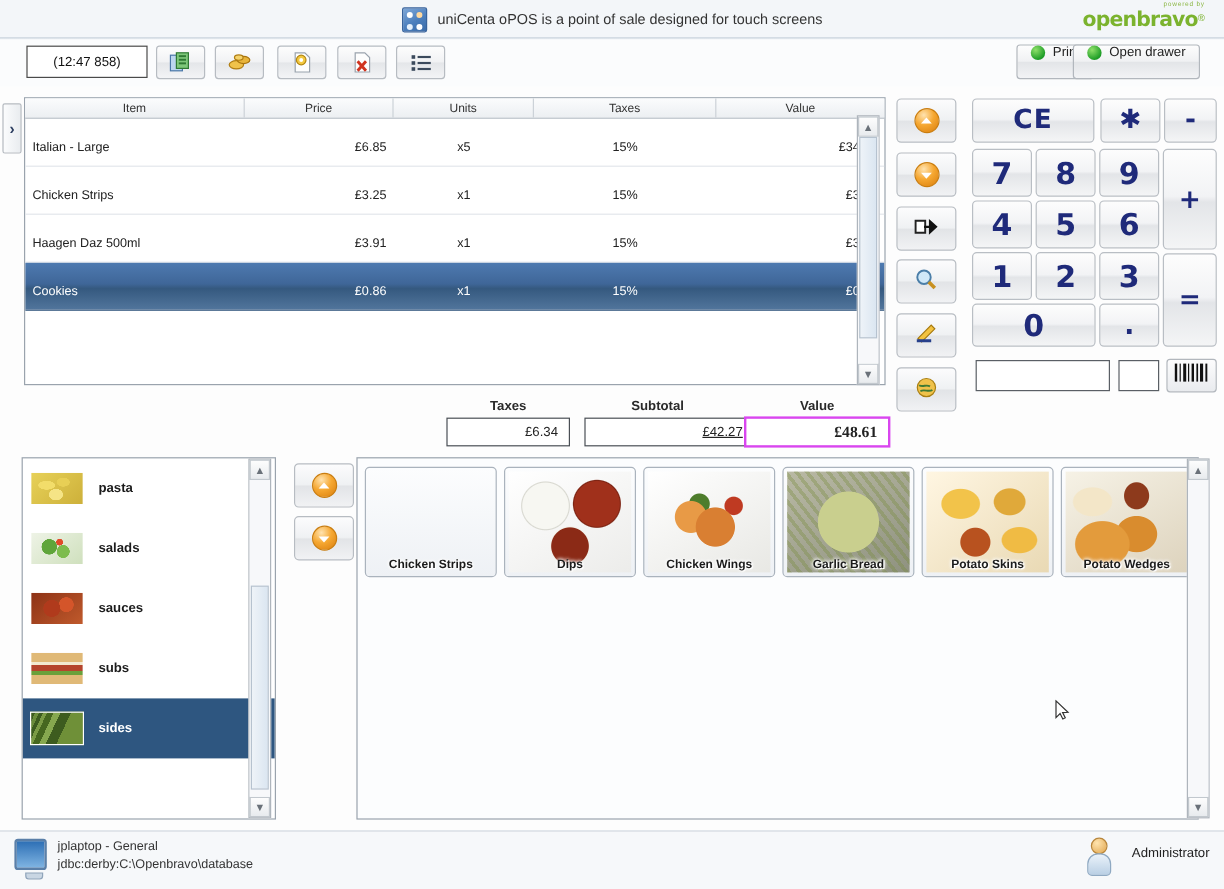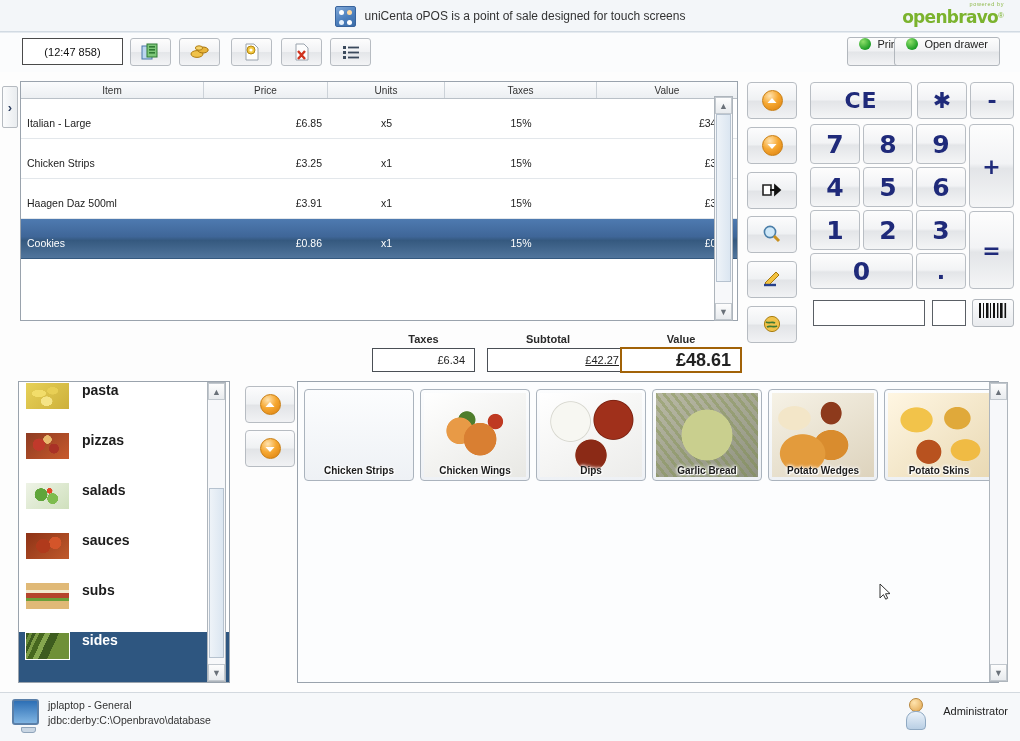--- a/index.html
+++ b/index.html
@@ -145,30 +145,30 @@
     display:flex; align-items:center; justify-content:center;
   }
 
   
   .tot-label{ position:absolute; font-size:11px; font-weight:bold; color:#2a2a2a; text-align:center; }
   .tot-box{
     position:absolute; border:1.5px solid #4a4f55; background:#fff;
     height:24px; display:flex; align-items:center; justify-content:flex-end;
     padding-right:9px; font-size:11px; color:#222;
   }
-  .tot-box.big{ border:2px solid #a16207; font-size:18px; font-weight:bold; }
+  .tot-box.big{ border:2px solid #d946ef; font-size:13px; font-weight:bold;font-family:Liberation Serif, serif; }
 
   
   .catpanel{
     position:absolute; left:18px; top:381px; width:212px; height:302px;
     border:1px solid #9aa3ad; background:#fff; overflow:hidden;
   }
   .cat{
-    height:50px; display:flex; align-items:flex-start; gap:12px; padding-left:6px;
-    font-size:14px; color:#1c1c1c; font-weight:bold;
+    height:50px; display:flex; align-items:center; gap:12px; padding-left:6px;
+    font-size:11px; color:#1c1c1c; font-weight:bold;
   }
   .cat.sel{ background:#2e5680; color:#fff; }
   .catthumb{ width:45px; height:28px; border:1px solid #fff; flex:0 0 auto;
      background-size:cover; }
 
   
   .prodpanel{
     position:absolute; left:297px; top:381px; width:702px; height:302px;
     border:1px solid #9aa3ad; background:#fcfdfe; overflow:hidden;
   }
@@ -501,24 +501,20 @@
   <div class="tot-label" style="left:620px; top:333px; width:122px;">Value</div>
   <div class="tot-box big" style="left:620px; top:347px; width:122px; height:26px;">£48.61</div>
 
   <div class="catpanel">
     <div id="category-container">
         <div class="cat">
           <div class="catthumb ph-pasta"></div>
           <span>pasta</span>
         </div>
         <div class="cat">
-          <div class="catthumb ph-pizza"></div>
-          <span>pizzas</span>
-        </div>
-        <div class="cat">
           <div class="catthumb ph-salad"></div>
           <span>salads</span>
         </div>
         <div class="cat">
           <div class="catthumb ph-sauce"></div>
           <span>sauces</span>
         </div>
         <div class="cat">
           <div class="catthumb ph-subs"></div>
           <span>subs</span>
@@ -552,38 +548,38 @@
     </span>
   </div>
 
   <div class="prodpanel">
     <div class="grid" id="product-grid">
         <div class="tile">
           <div class="tile-img ph-strips"></div>
           <div class="tile-label">Chicken Strips</div>
         </div>
         <div class="tile">
+          <div class="tile-img ph-dips"></div>
+          <div class="tile-label">Dips</div>
+        </div>
+        <div class="tile">
           <div class="tile-img ph-wings"></div>
           <div class="tile-label">Chicken Wings</div>
-        </div>
-        <div class="tile">
-          <div class="tile-img ph-dips"></div>
-          <div class="tile-label">Dips</div>
         </div>
         <div class="tile">
           <div class="tile-img ph-garlic"></div>
           <div class="tile-label">Garlic Bread</div>
         </div>
         <div class="tile">
+          <div class="tile-img ph-skins"></div>
+          <div class="tile-label">Potato Skins</div>
+        </div>
+        <div class="tile">
           <div class="tile-img ph-wedges"></div>
           <div class="tile-label">Potato Wedges</div>
-        </div>
-        <div class="tile">
-          <div class="tile-img ph-skins"></div>
-          <div class="tile-label">Potato Skins</div>
         </div>
       </div>
   </div>
   <div class="vscroll" style="left:989px; top:382px; height:300px;">
     <div class="vs-arrow">▲</div>
     <div class="vs-track"></div>
     <div class="vs-arrow">▼</div>
   </div>
 
   <div class="cursor">

